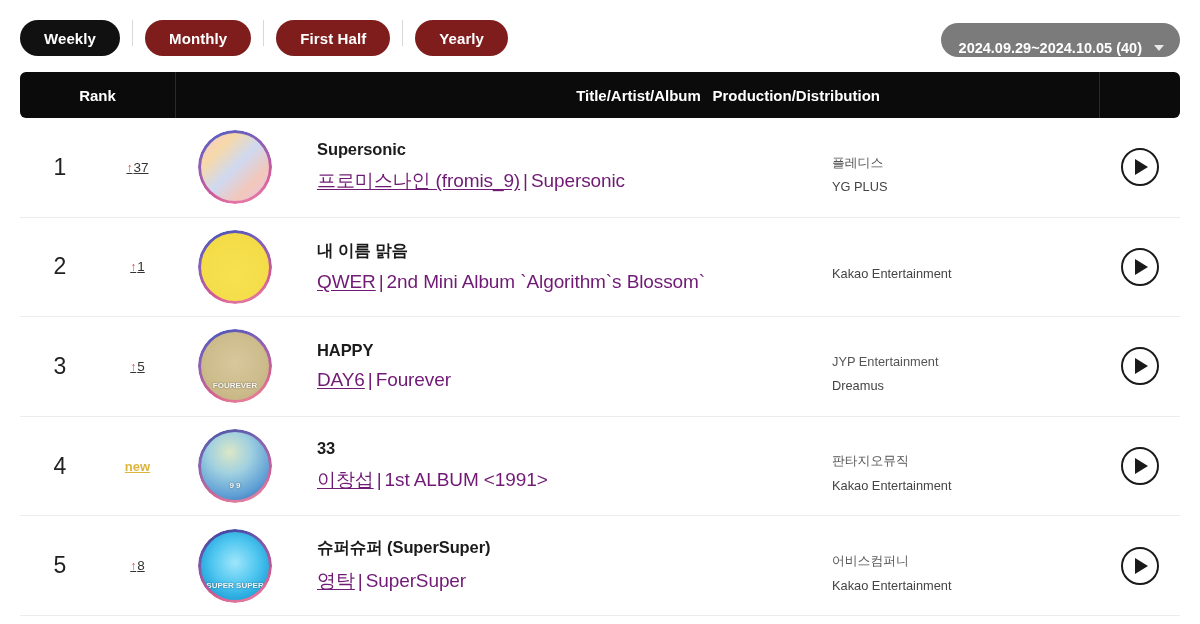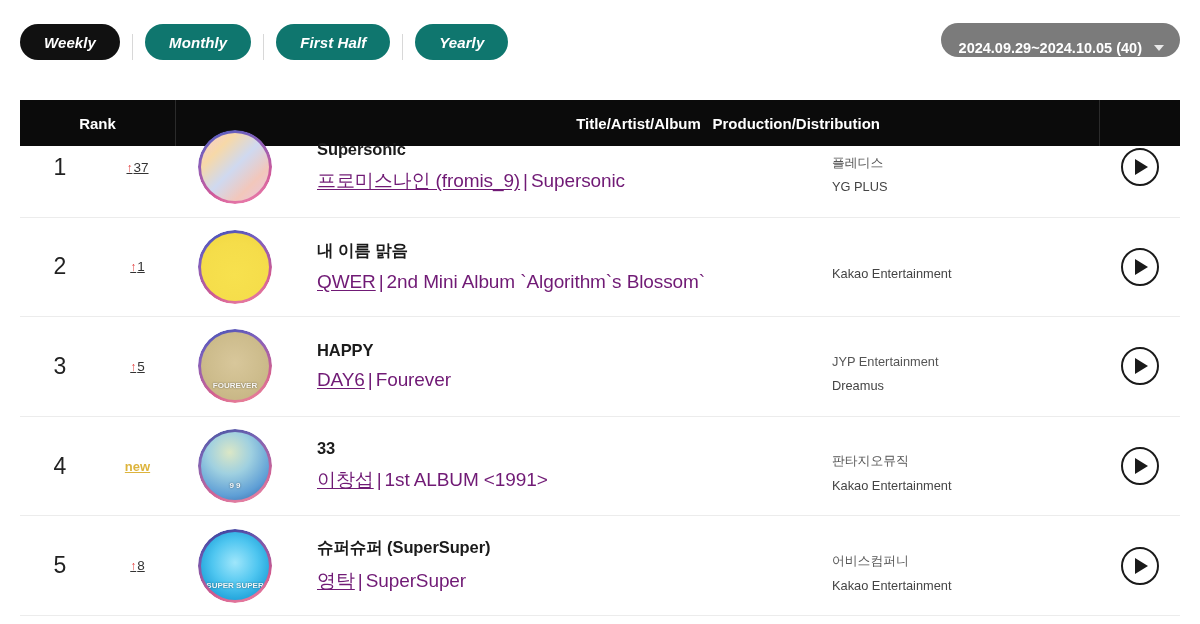--- a/index.html
+++ b/index.html
@@ -10,50 +10,50 @@
     overflow: hidden;
   }
 
   .page { position: relative; width: 1200px; height: 624px; background:#fff; }
 
   
   .topbar {
     position: absolute; left: 0; top: 0; width: 1200px; height: 80px;
     display: flex; align-items: center; padding: 0 20px;
   }
-  .tabs { display: flex; align-items: flex-end; height: 40px; font-style: italic; }
+  .tabs { display: flex; align-items: flex-start; height: 40px; }
   .tab {
     height: 36px; border-radius: 18px;
     display: flex; align-items: center; justify-content: center;
     font-size: 15px; font-weight: bold; letter-spacing: .1px;
     padding: 0 24px; white-space: nowrap; cursor: pointer;
-    color: #ffffff; background: #0f766e;
+    color: #ffffff; background: #7f1d1d;
   }
   .tab.active { background: #111111; color: #ffffff; }
   .tab-sep { width: 1px; height: 26px; background: #d8d8d8; margin: 0 12px; }
 
   .spacer { flex: 1 1 auto; }
 
   .daterange {
     height: 34px; border-radius: 17px; background: #7b7b7b; color: #fff;
     display: flex; align-items: center; gap: 12px;
     padding: 16px 16px 0 18px; font-size: 14.5px; font-weight: bold;
     cursor: pointer; white-space: nowrap;
   }
   .caret {
     width: 0; height: 0; border-left: 5px solid transparent;
     border-right: 5px solid transparent; border-top: 6px solid #e9e9e9;
   }
 
   
   .thead {
     position: absolute; left: 20px; top: 72px; width: 1160px; height: 46px;
-    background: #0b0b0b; border-radius: 0;
+    background: #0b0b0b; border-radius: 6px;
     display: flex; align-items: center; color: #fff;
-    font-size: 15px; font-weight: bold; margin-top: 28px;
+    font-size: 15px; font-weight: bold;
   }
   .th { display: flex; align-items: center; justify-content: center; height: 100%; position: relative; }
   .th.rank  { width: 155px; }
   .th.title { width: 925px; }
   .th.play  { width: 80px; }
   .th-div { width: 1px; height: 46px; background: #2b2b2b; }
 
   
   .rows { position: absolute; left: 20px; top: 118px; width: 1160px; }
   .row {

